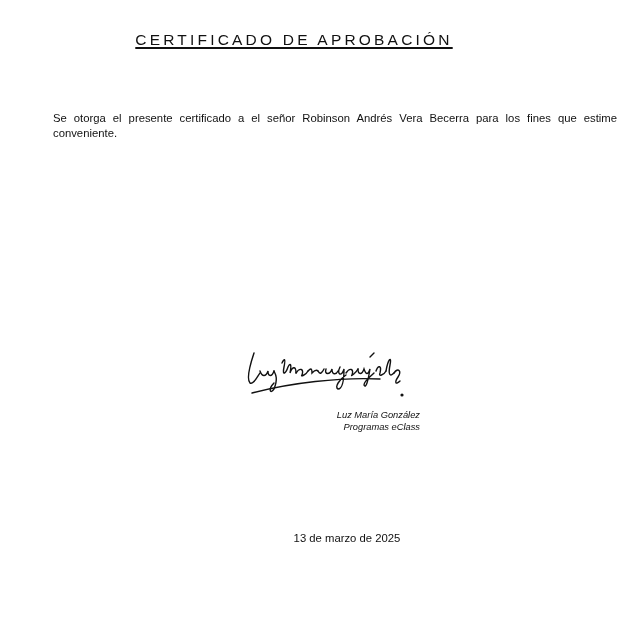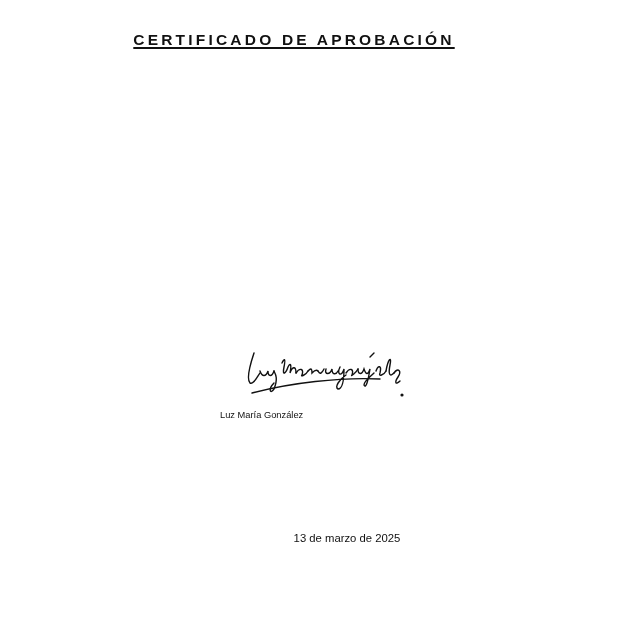--- a/index.html
+++ b/index.html
@@ -2,49 +2,50 @@
 <html><head>
 <meta charset="utf-8">
 <style>
   html, body { margin: 0; padding: 0; }
   body {
     width: 640px; height: 640px; background: #ffffff; position: relative; overflow: hidden;
     font-family: "Liberation Sans", sans-serif; color: #111;
   }
   .title {
     position: absolute; top: 31px; left: 0; width: 588px; text-align: center;
-    font-weight: bold; font-size: 15.5px; letter-spacing: 3.2px;
+    font-weight: normal; font-size: 15.5px; letter-spacing: 3.2px;
   }
   .title span { text-decoration: underline; text-underline-offset: 2px; text-decoration-thickness: 1.5px; }
   .body {
     position: absolute; top: 111px; left: 53px; width: 564px;
     font-size: 11.3px; line-height: 14.5px; text-align: justify;
   }
   .body p { margin: 0 0 11px 0; }
   .signature {
     position: absolute; top: 345px; left: 240px; width: 170px; height: 60px;
   }
   .signer {
-    position: absolute; top: 410px; left: 220px; width: 200px; text-align: left;
-    font-size: 9.3px; line-height: 11.5px;
+    position: absolute; top: 410px; left: 220px; width: 200px; text-align: right;
+    font-style: italic; font-size: 9.3px; line-height: 11.5px;
   }
   .date {
     position: absolute; top: 532px; left: 0; width: 640px; text-align: center;
     font-size: 11.3px;
     margin-left: 27px;
   }
 </style>
 </head>
 <body>
 
 <div class="title">
   <span>CERTIFICADO DE APROBACIÓN</span>
 </div>
 
 <div class="body">
+  <p>Se otorga el presente certificado a el señor Robinson Andrés Vera Becerra para los fines que estime conveniente.</p>
 </div>
 
 <div class="signature">
   <svg width="170" height="60" viewBox="0 0 170 60" fill="none" stroke="#111" stroke-width="1.4" stroke-linecap="round">
     <path d="M14 8 C10 20, 6 34, 10 38 C14 40, 18 30, 20 28"></path>
     <path d="M20 26 C22 32, 26 32, 28 26 C28 32, 32 32, 34 26"></path>
     <path d="M34 26 C36 30, 38 34, 34 44 C30 50, 28 44, 34 38"></path>
     <path d="M42 18 C44 14, 46 12, 44 22 C42 32, 46 28, 48 22 C50 18, 52 18, 50 28 C52 22, 56 20, 56 28"></path>
     <path d="M56 28 C60 22, 64 24, 62 30 C60 32, 66 30, 68 26"></path>
     <path d="M68 26 C70 24, 72 22, 72 28 C74 26, 76 24, 78 26"></path>
@@ -57,15 +58,16 @@
     <path d="M130 12 L134 8"></path>
     <path d="M146 26 C148 14, 152 10, 150 20 C148 30, 150 32, 154 28"></path>
     <path d="M154 28 C158 22, 162 26, 158 32 C154 38, 156 40, 160 36"></path>
     <path d="M12 48 C50 38, 100 32, 140 34"></path>
     <circle cx="162" cy="50" r="0.9" fill="#111"></circle>
   </svg>
 </div>
 
 <div class="signer">
   <div>Luz María González</div>
+  <div>Programas eClass</div>
 </div>
 
 <div class="date">13 de marzo de 2025</div>
 
 </body></html>

